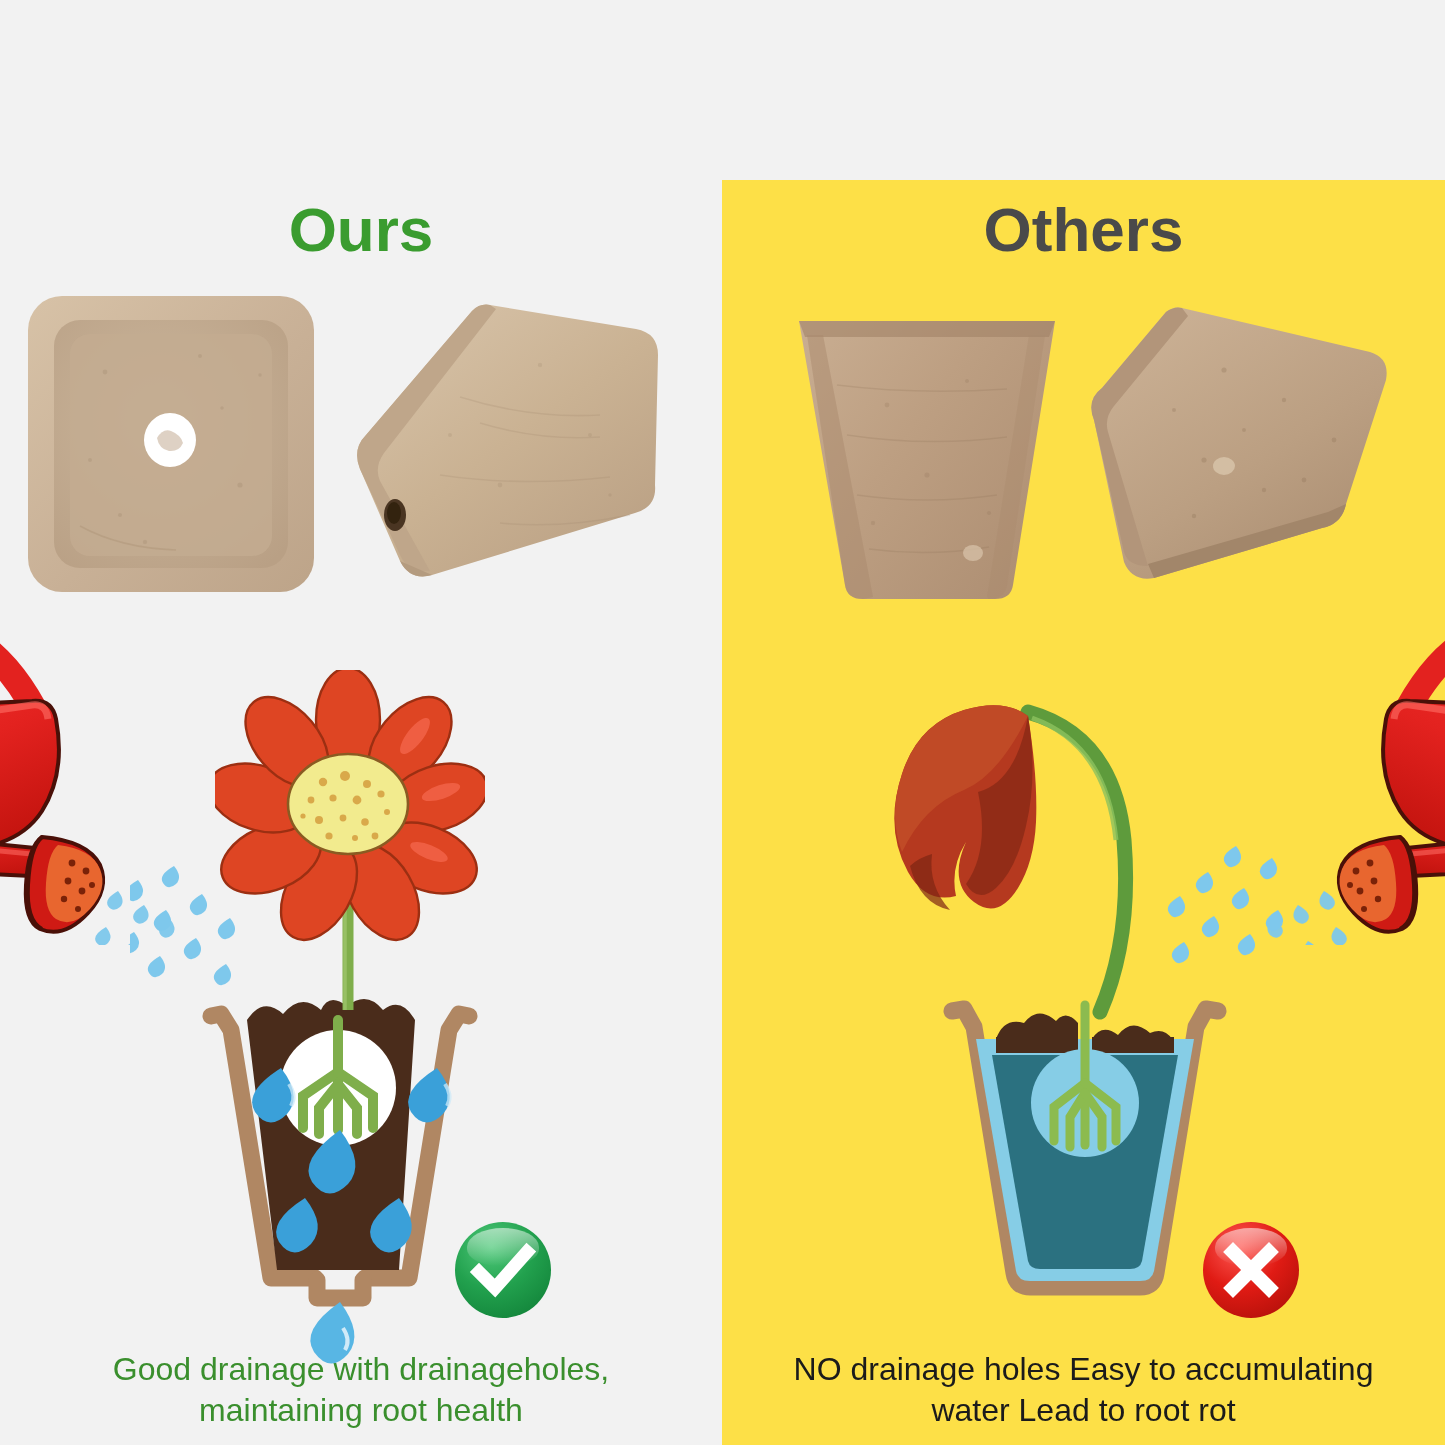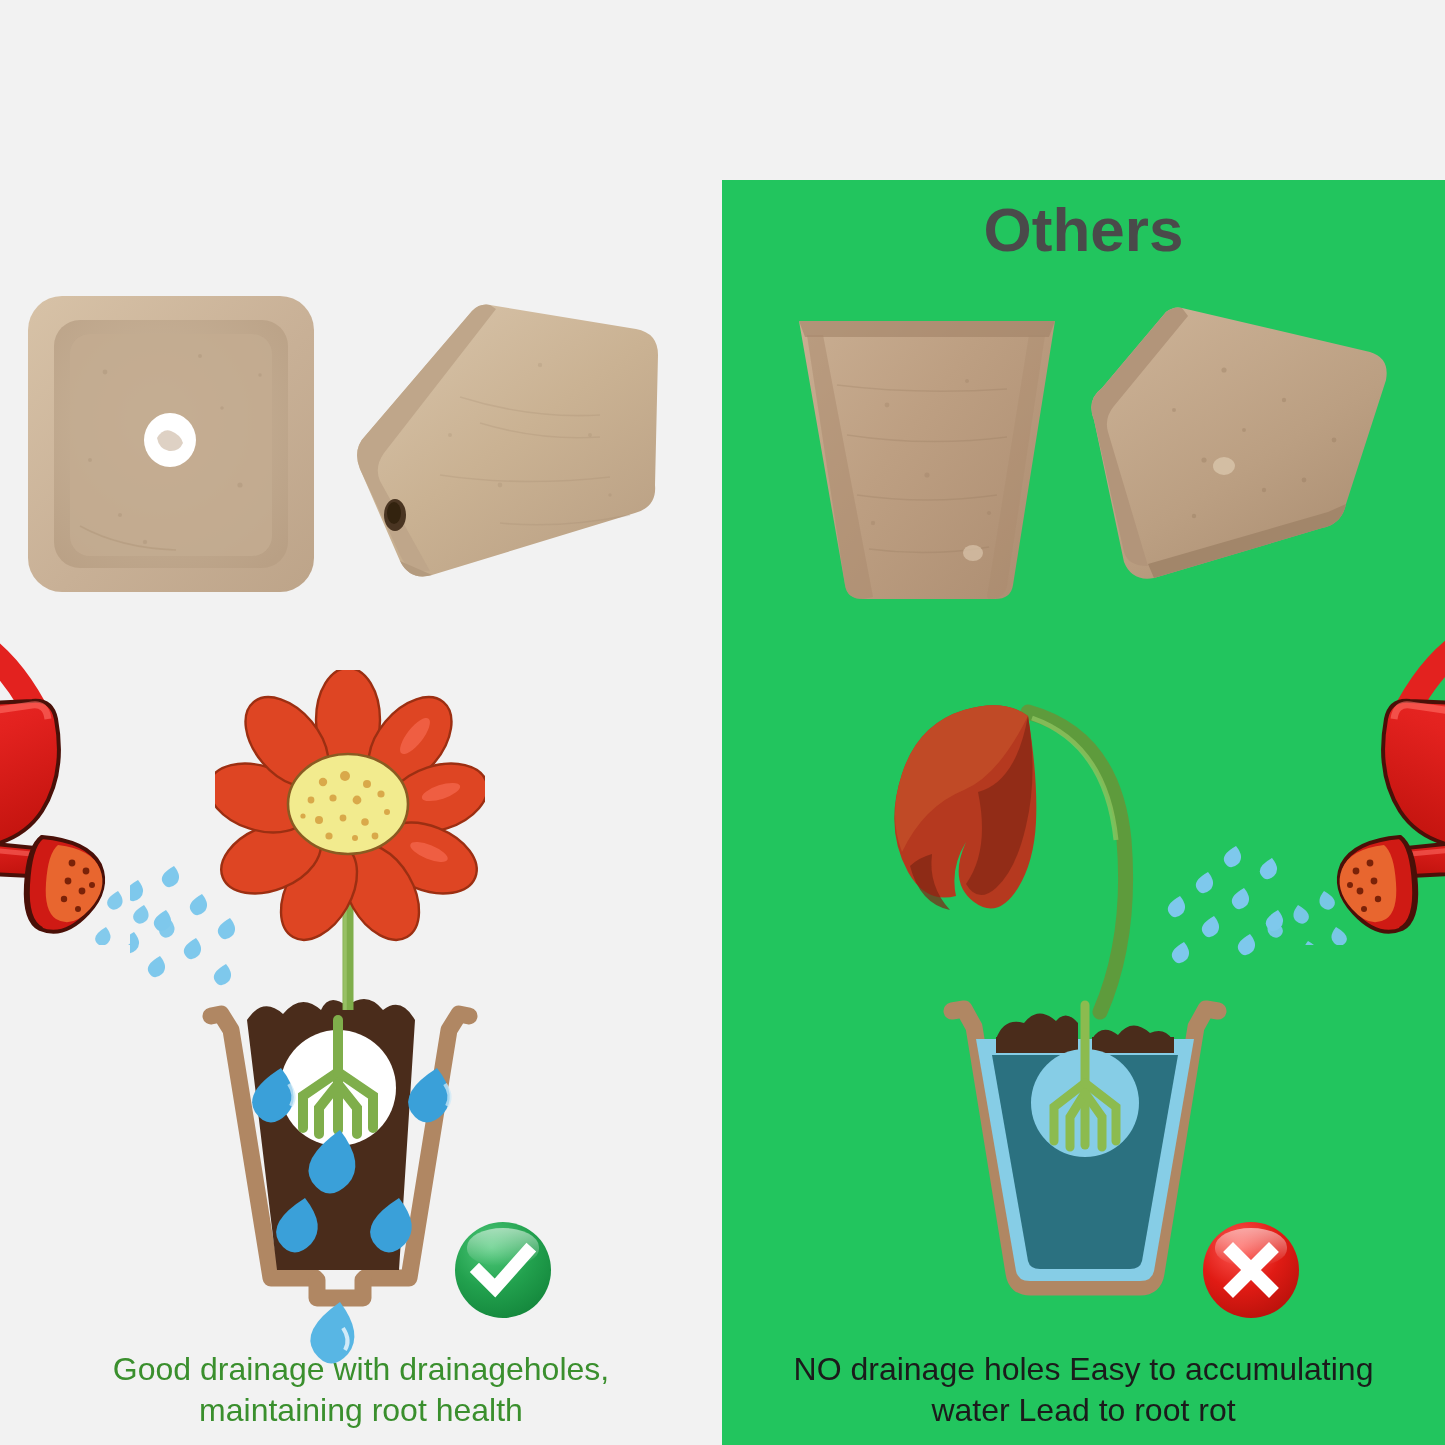--- a/index.html
+++ b/index.html
@@ -12,21 +12,21 @@
   .header{position:absolute;left:0;top:0;width:1445px;height:180px;background:#3a9c2f;
           display:flex;flex-direction:column;align-items:center;justify-content:flex-start;}
   .header-title{color:#ffffff;font-size:60px;font-weight:bold;letter-spacing:-0.5px;
           margin-top:16px;line-height:1.05;white-space:nowrap;
           font-family:"Liberation Sans","DejaVu Sans",sans-serif;}
   .header-sub{color:#f4fbf2;font-size:42px;font-weight:normal;margin-top:14px;line-height:1.05;
           white-space:nowrap;}
 
   
   .panel-left{position:absolute;left:0;top:180px;width:722px;height:1265px;background:#f2f2f2;}
-  .panel-right{position:absolute;left:722px;top:180px;width:723px;height:1265px;background:#22c55e;}
+  .panel-right{position:absolute;left:722px;top:180px;width:723px;height:1265px;background:#fde047;}
 
   .panel-label{position:absolute;top:14px;width:100%;text-align:center;font-size:62px;font-weight:bold;}
   .label-ours{color:#3a9c2f;}
   .label-others{color:#4a4a4a;}
 
   
   .photo{position:absolute;}
 
   
   .vs-badge{position:absolute;left:626px;top:652px;width:200px;height:200px;border-radius:50%;
@@ -49,20 +49,21 @@
   svg{display:block;}
 </style>
 </head>
 <body>
 
 <div class="page">
 
 
   <div class="panel-left">
 
+    <div class="panel-label label-ours">Ours</div>
 
     <div class="photo" style="left:10px;top:100px;">
       <svg width="320" height="330" viewBox="0 0 320 330">
         <defs>
           <linearGradient id="pulpA" x1="0" y1="0" x2="1" y2="1">
             <stop offset="0%" stop-color="#d7c2a7"></stop>
               <stop offset="55%" stop-color="#c8b096"></stop>
               <stop offset="100%" stop-color="#bda489"></stop>
           </linearGradient>
           <radialGradient id="pulpInner" cx="45%" cy="40%" r="75%">

